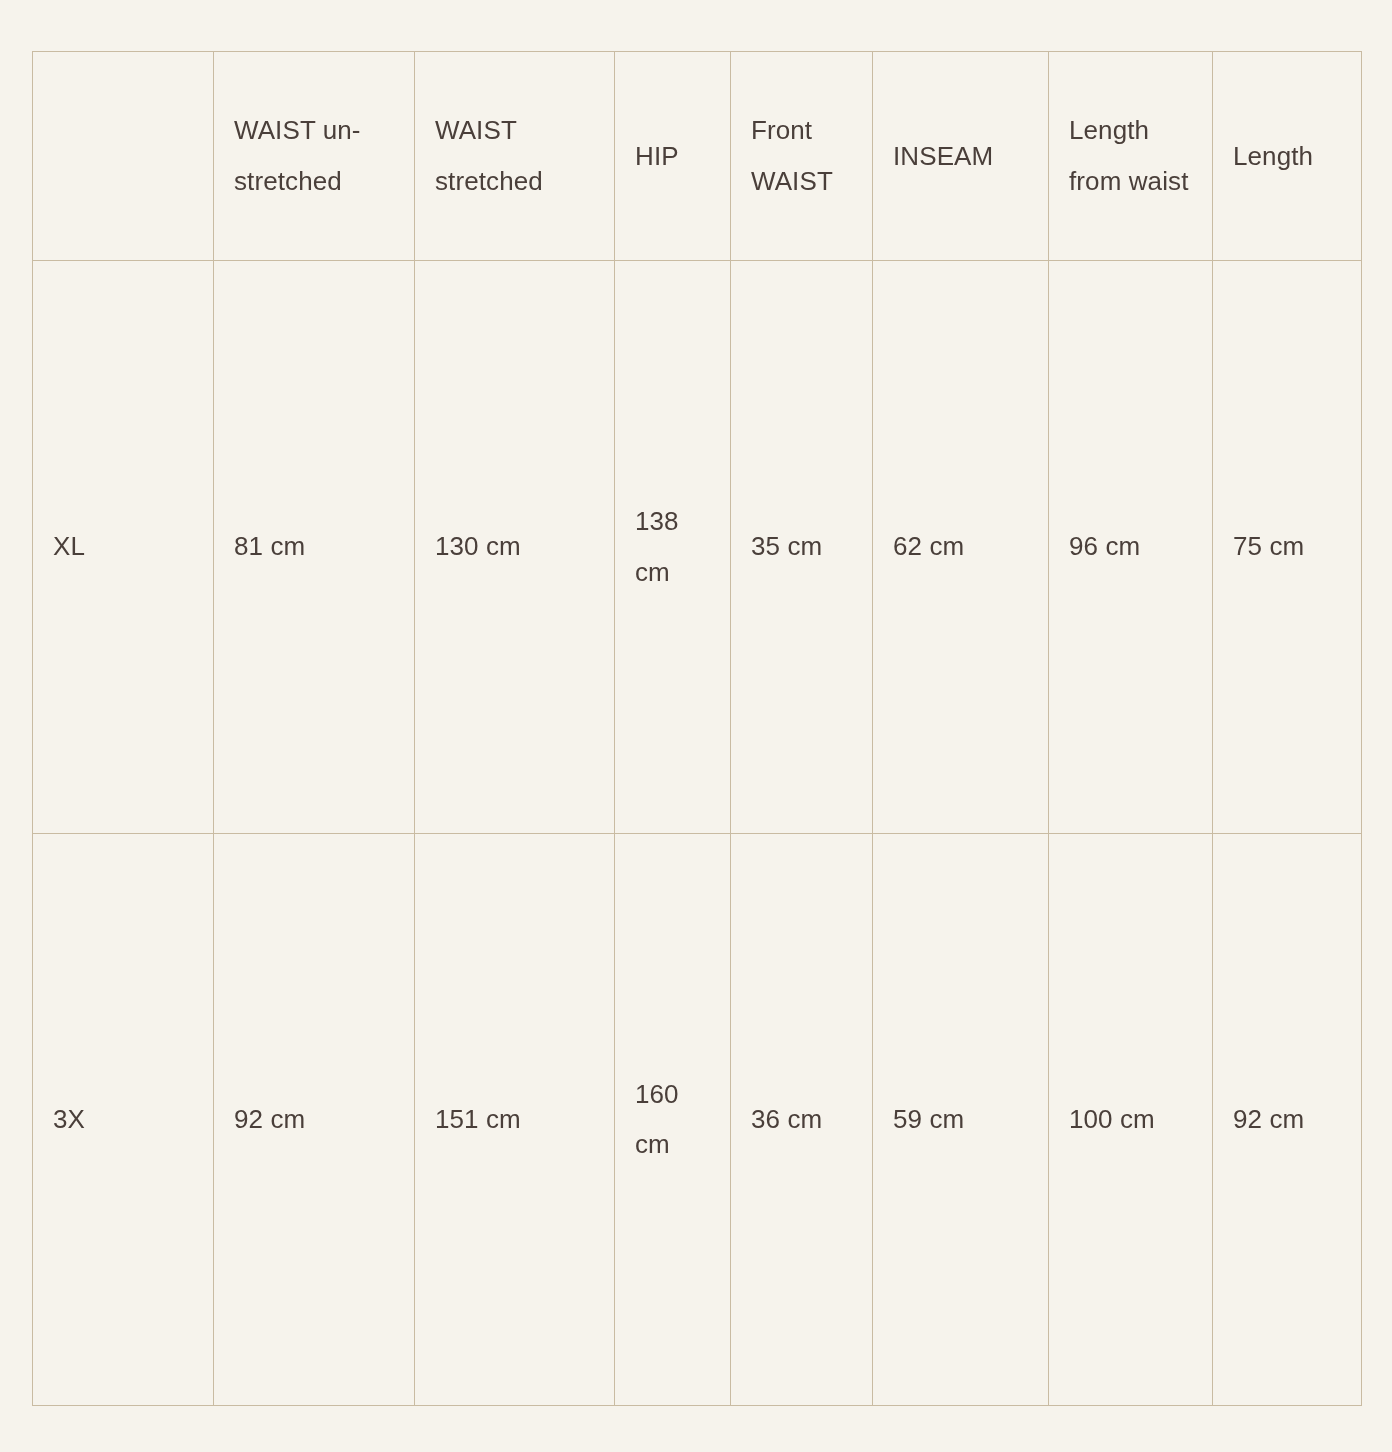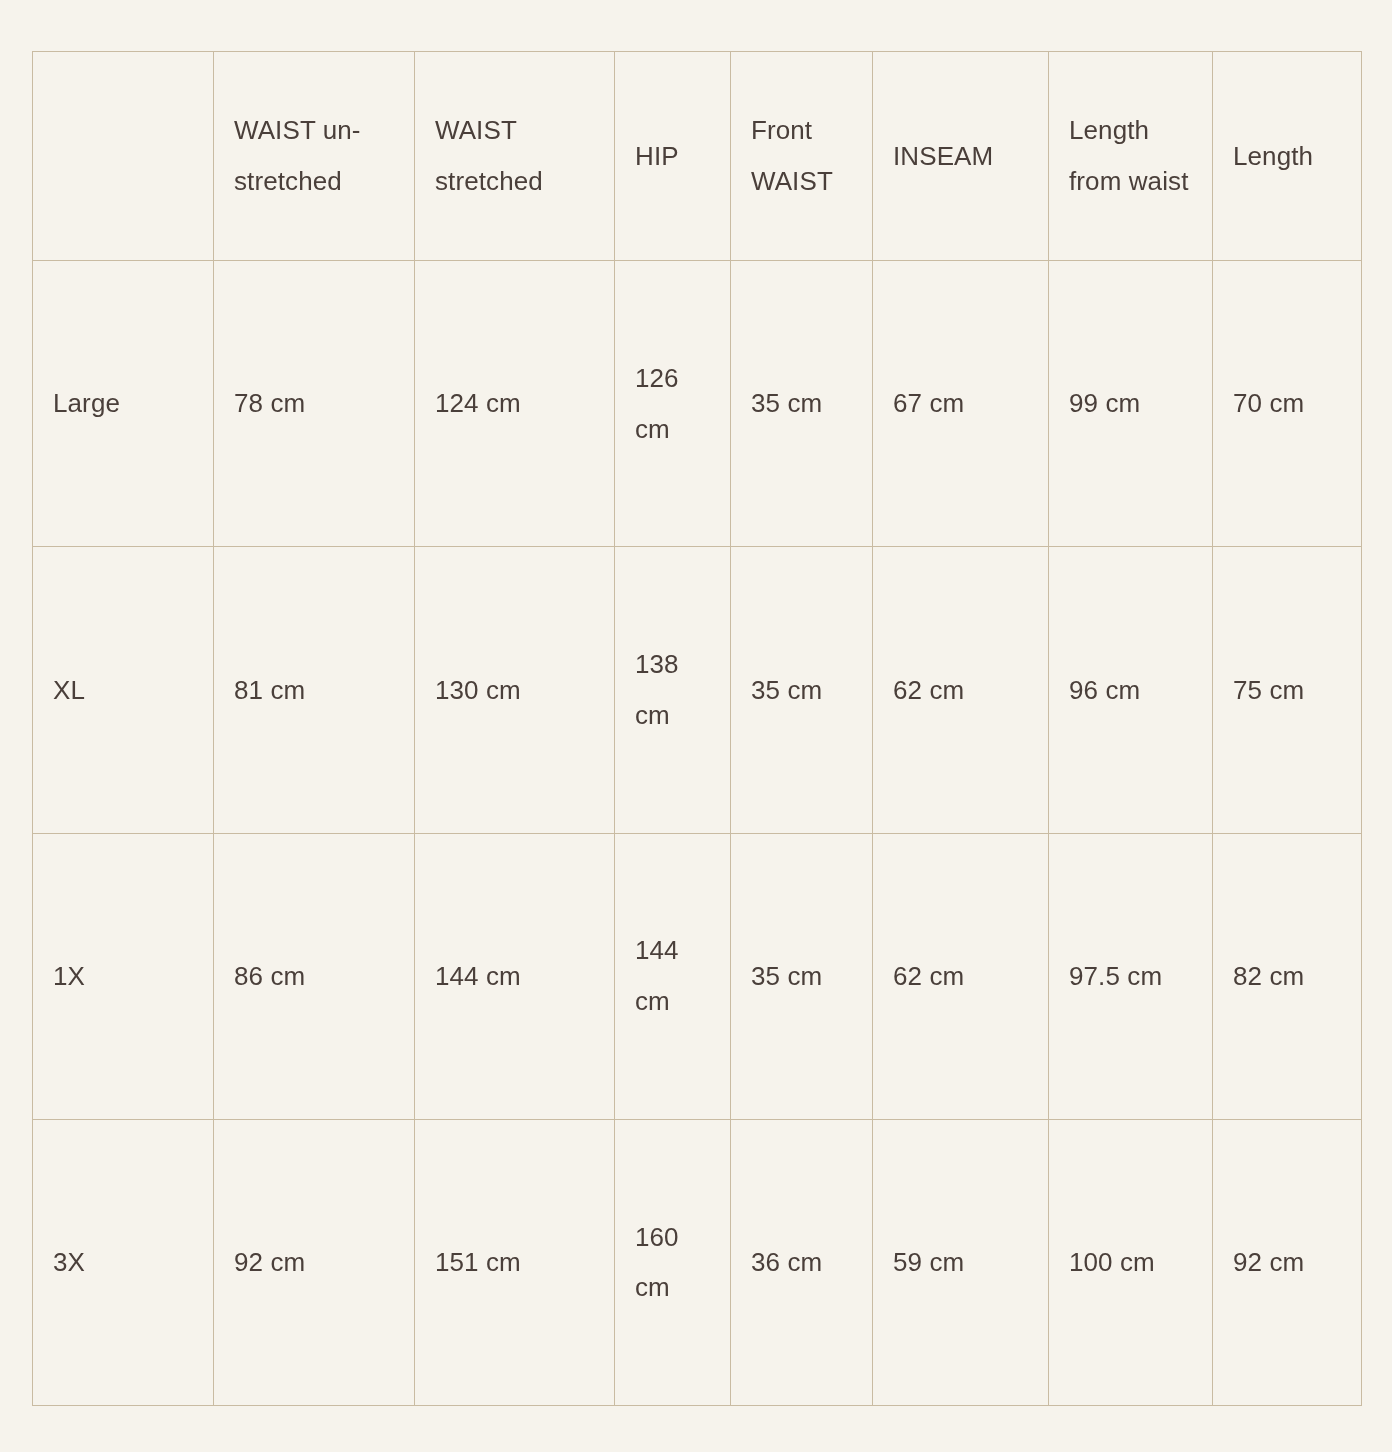--- a/index.html
+++ b/index.html
@@ -87,48 +87,28 @@
         <th>WAIST stretched</th>
         <th>HIP</th>
         <th>Front WAIST</th>
         <th>INSEAM</th>
         <th>Length from waist</th>
         <th>Length</th>
       </tr>
     </thead>
     <tbody>
       <tr>
-        <td>Large</td>
-        <td>78 cm</td>
-        <td>124 cm</td>
-        <td>126 cm</td>
-        <td>35 cm</td>
-        <td>67 cm</td>
-        <td>99 cm</td>
-        <td>70 cm</td>
-      </tr>
-      <tr>
         <td>XL</td>
         <td>81 cm</td>
         <td>130 cm</td>
         <td>138 cm</td>
         <td>35 cm</td>
         <td>62 cm</td>
         <td>96 cm</td>
         <td>75 cm</td>
-      </tr>
-      <tr>
-        <td>1X</td>
-        <td>86 cm</td>
-        <td>144 cm</td>
-        <td>144 cm</td>
-        <td>35 cm</td>
-        <td>62 cm</td>
-        <td>97.5 cm</td>
-        <td>82 cm</td>
       </tr>
       <tr>
         <td>3X</td>
         <td>92 cm</td>
         <td>151 cm</td>
         <td>160 cm</td>
         <td>36 cm</td>
         <td>59 cm</td>
         <td>100 cm</td>
         <td>92 cm</td>

